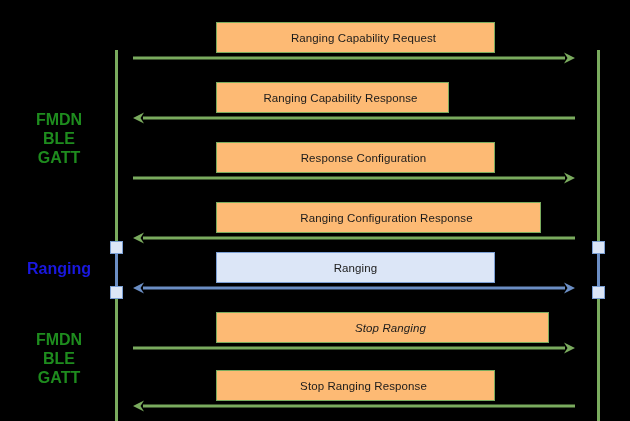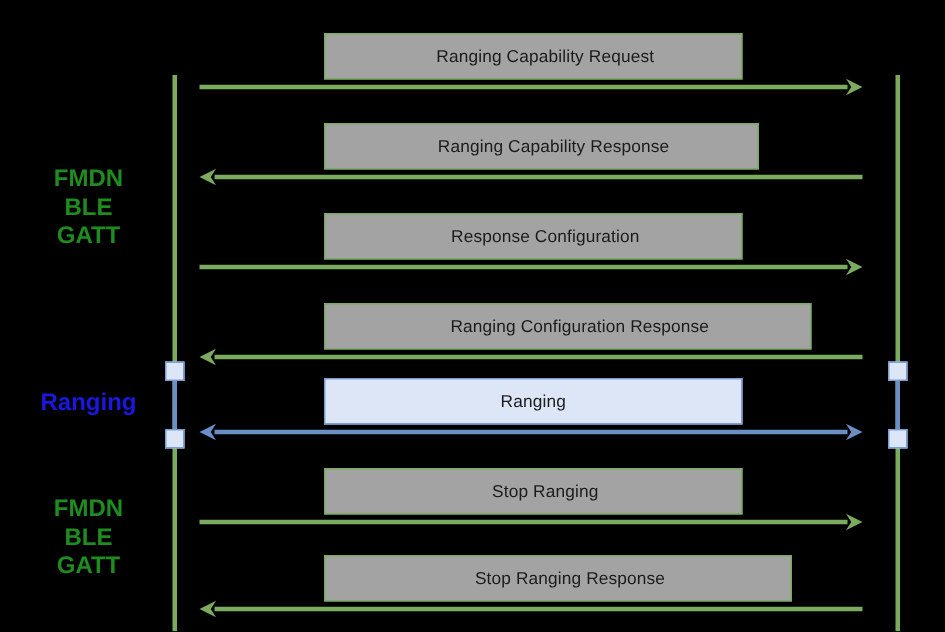--- a/index.html
+++ b/index.html
@@ -47,21 +47,21 @@
     box-sizing: border-box;
     display: flex;
     align-items: center;
     justify-content: center;
     font-size: 11.5px;
     color: #1b1b1b;
     letter-spacing: 0.1px;
     white-space: nowrap;
   }
   .msg-box.green {
-    background: #a3a3a3;
+    background: #fdba74;
     border: 1px solid #7aab5e;
     padding-left: 16px;
   }
   .msg-box.blue {
     background: #dce6f7;
     border: 1px solid #7b9fd4;
   }
 
   
   .arrow {
@@ -140,36 +140,36 @@
         <svg width="442" height="14" viewBox="0 0 442 14">
           <line x1="10" y1="7" x2="442" y2="7" stroke="#7aab5e" stroke-width="3"></line>
           <path d="M 0 7 L 11 1.5 L 7.5 7 L 11 12.5 Z" fill="#7aab5e"></path>
         </svg>
       </div>
     </div>
   <div id="boxes-layer">
       <div class="msg-box green" style="top: 22px; left: 216px; width: 279px;">
         <span>Ranging Capability Request</span>
       </div>
-      <div class="msg-box green" style="top: 82px; left: 216px; width: 290px;">
+      <div class="msg-box green" style="top: 82px; left: 216px; width: 233px;">
         <span>Ranging Capability Response</span>
       </div>
       <div class="msg-box green" style="top: 142px; left: 216px; width: 279px;">
         <span>Response Configuration</span>
       </div>
       <div class="msg-box green" style="top: 202px; left: 216px; width: 325px;">
         <span>Ranging Configuration Response</span>
       </div>
       <div class="msg-box blue" style="top: 252px; left: 216px; width: 279px;">
         <span>Ranging</span>
       </div>
-      <div class="msg-box green" style="top: 312px; left: 216px; width: 279px;">
+      <div class="msg-box green" style="top: 312px; left: 216px; width: 333px; font-style: italic;">
         <span>Stop Ranging</span>
       </div>
-      <div class="msg-box green" style="top: 370px; left: 216px; width: 312px;">
+      <div class="msg-box green" style="top: 370px; left: 216px; width: 279px;">
         <span>Stop Ranging Response</span>
       </div>
     </div>
   <div id="labels-layer">
       <div class="phase-label green" style="top: 110px; left: 20px; width: 78px;">FMDN
 BLE
 GATT</div>
       <div class="phase-label blue" style="top: 259px; left: 20px; width: 78px;">Ranging</div>
       <div class="phase-label green" style="top: 330px; left: 20px; width: 78px;">FMDN
 BLE

